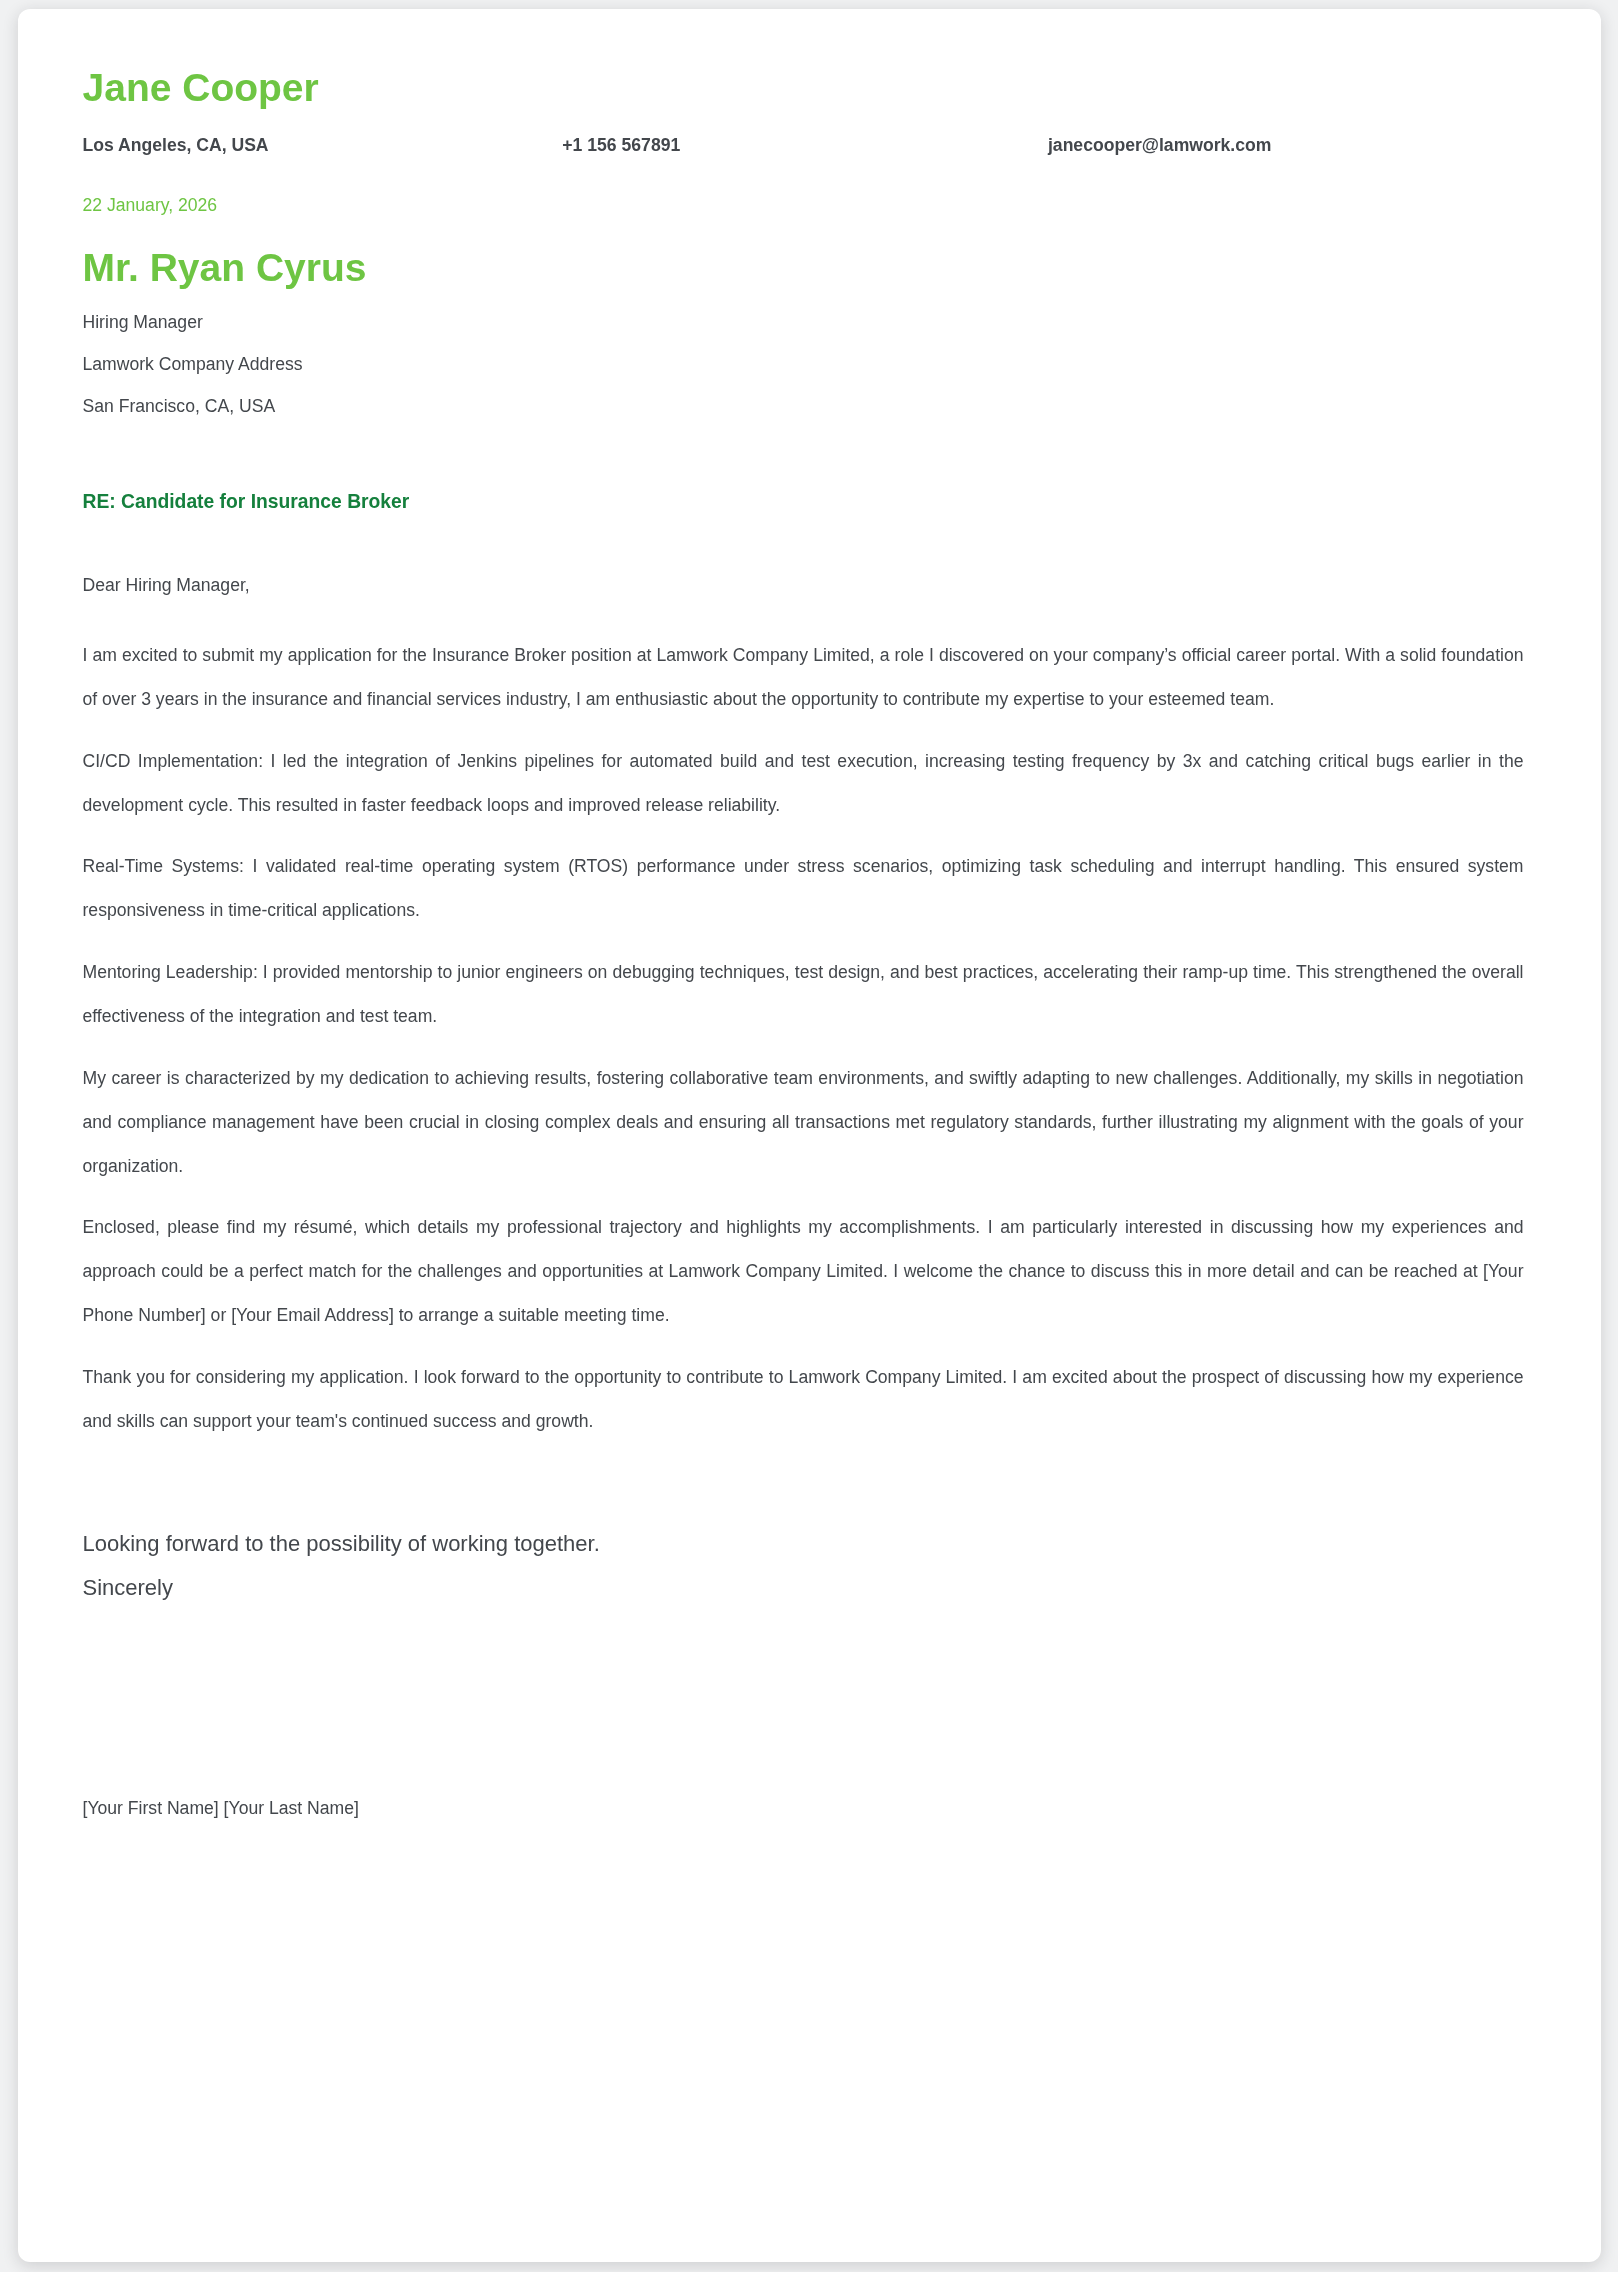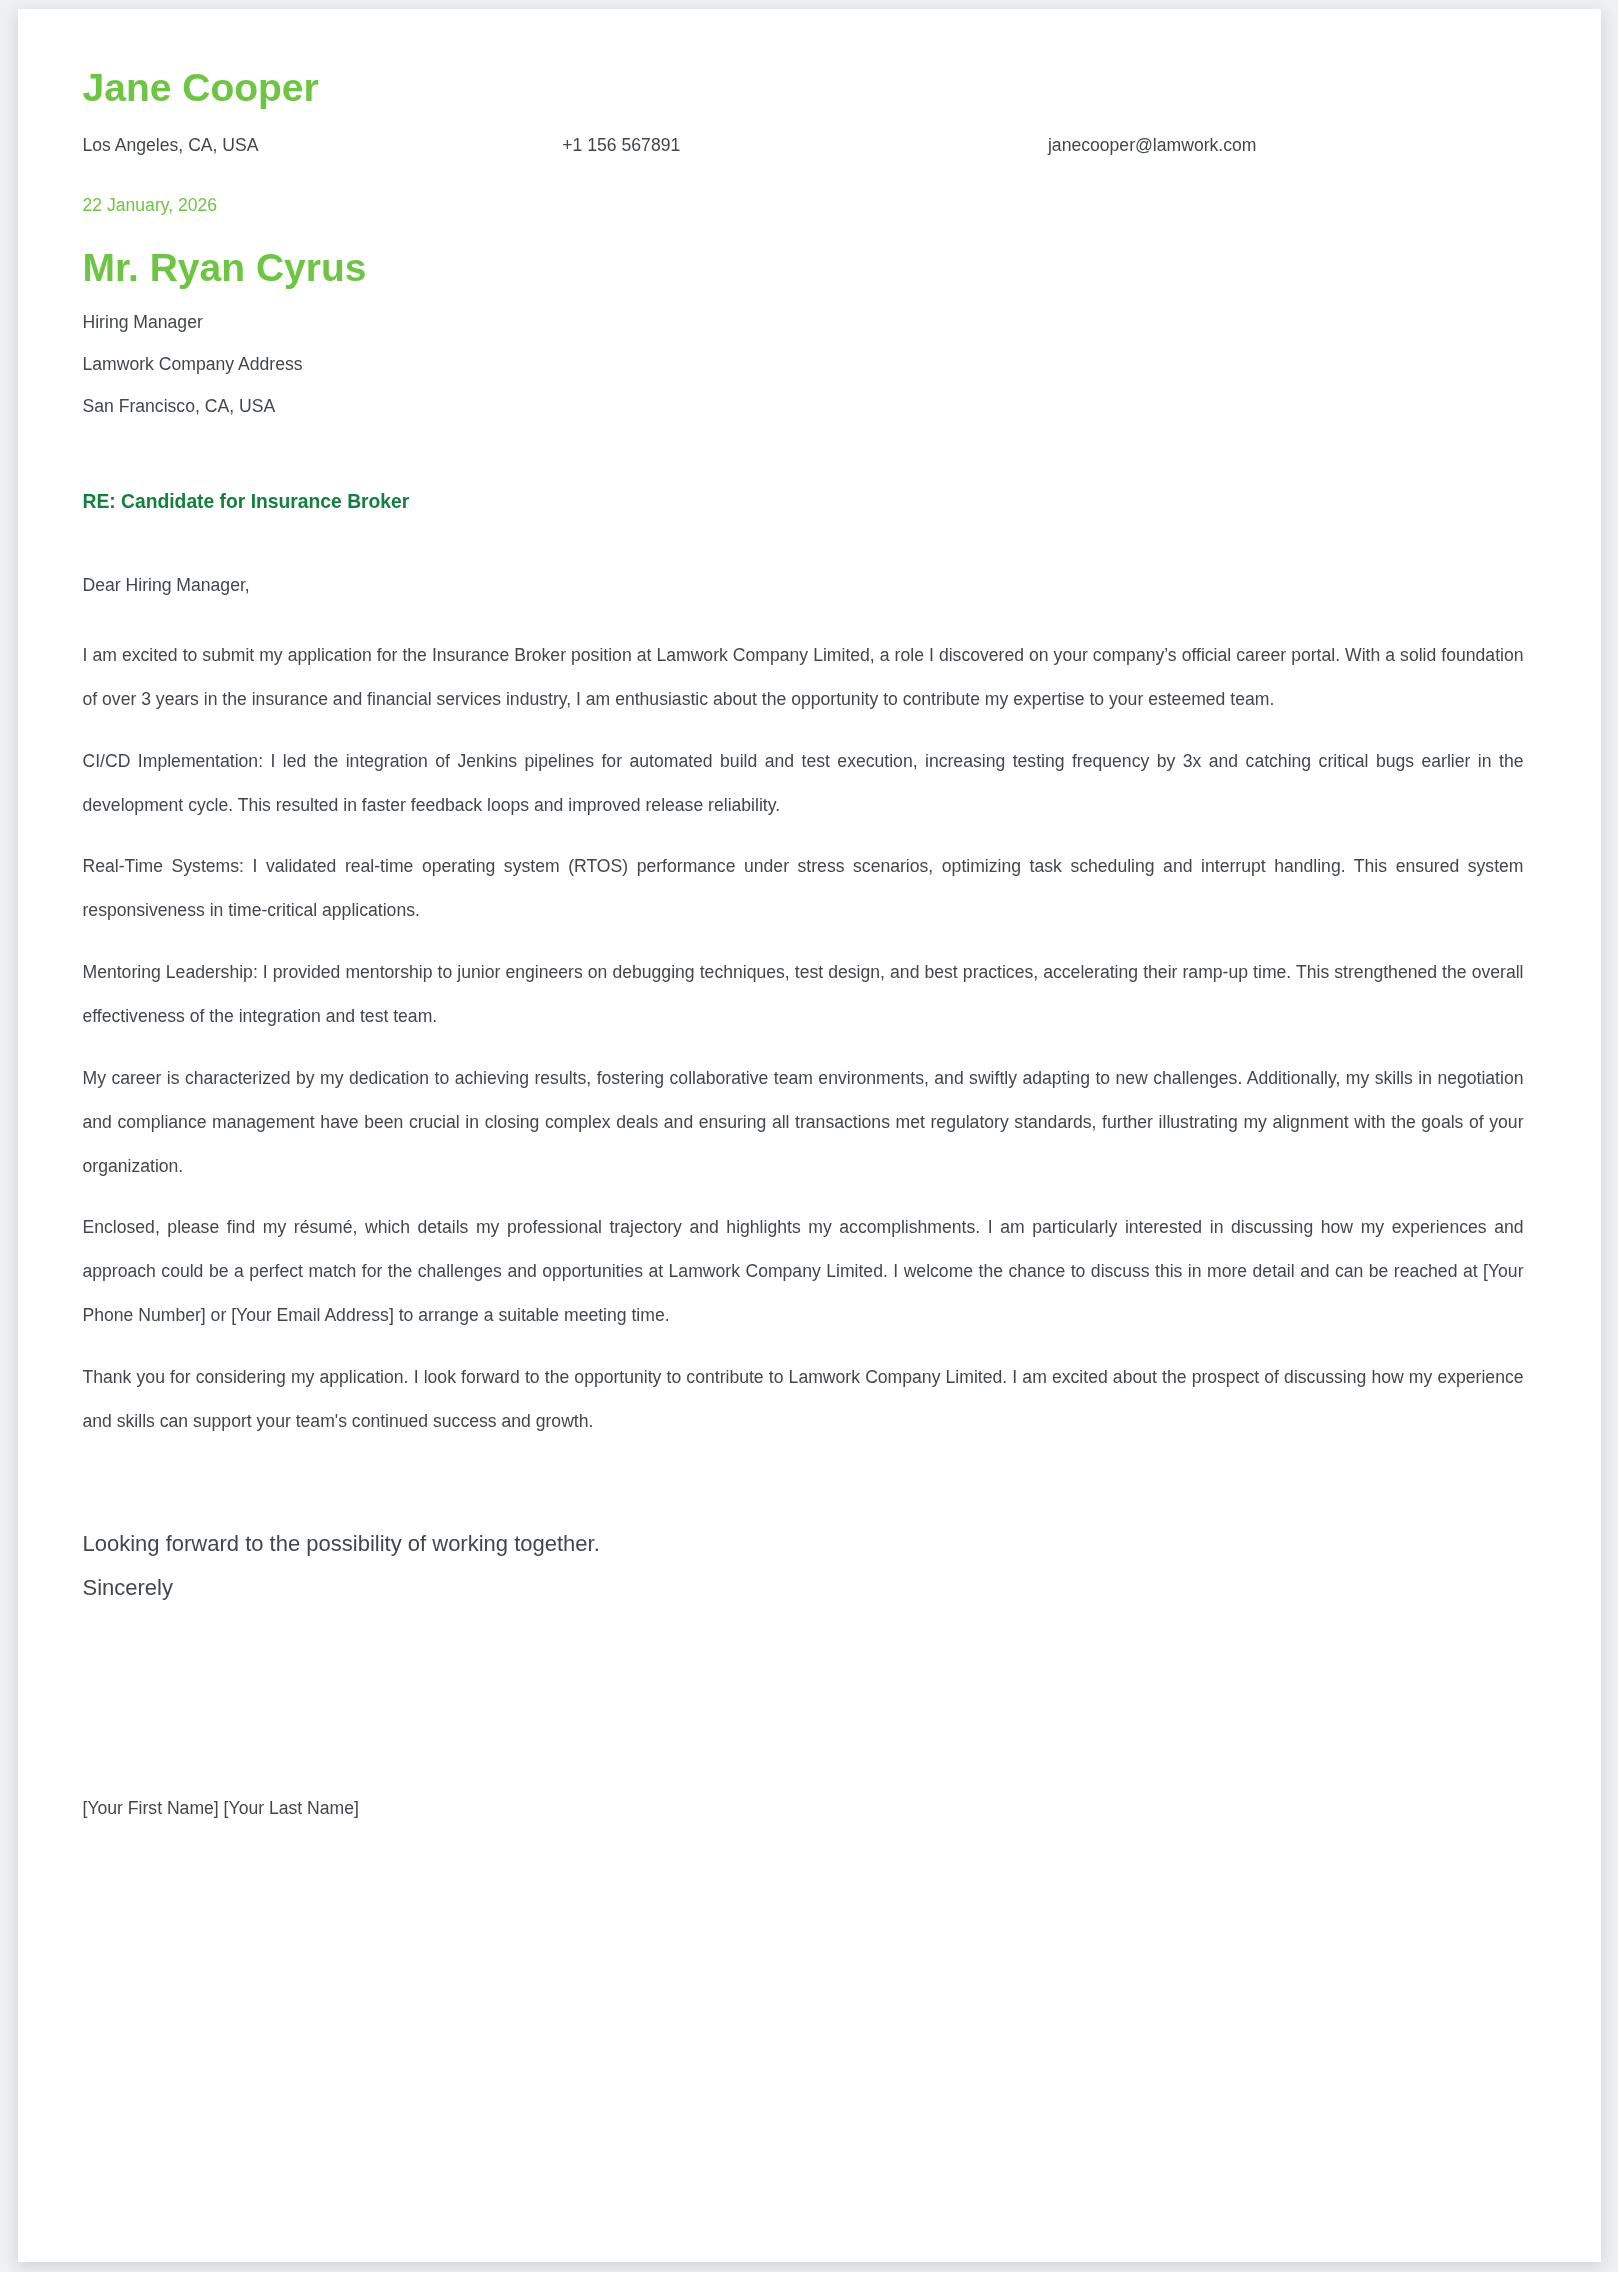--- a/index.html
+++ b/index.html
@@ -14,36 +14,37 @@
     box-sizing: border-box;
     width: 1583px;
     height: 2253px;
     margin: 0 auto;
     position: relative;
     top: 8.8px;
     background: #ffffff;
     box-shadow: 0 3.5px 16px rgba(32,33,36,0.16);
     padding: 56px 77px 0 65px;
     overflow: hidden;
+    border-radius: 12px;
   }
   .sender-name {
     font-size: 39px;
     font-weight: 700;
     color: #6ec543;
     margin: 0 0 23px 0;
     line-height: 46px;
   }
   .contact-row {
     display: flex;
     width: 100%;
     font-size: 17.6px;
     color: #43474c;
     line-height: 23px;
   }
-  .contact-row span { display: block; }
+  .contact-row span { display: block; font-weight: bold; }
   .contact-loc   { width: 33.3%; }
   .contact-phone { width: 33.7%; }
   .contact-email { flex: 1; }
   .date-line {
     margin-top: 37px;
     font-size: 17.6px;
     color: #6ec543;
     line-height: 23px;
   }
   .recipient-name {

